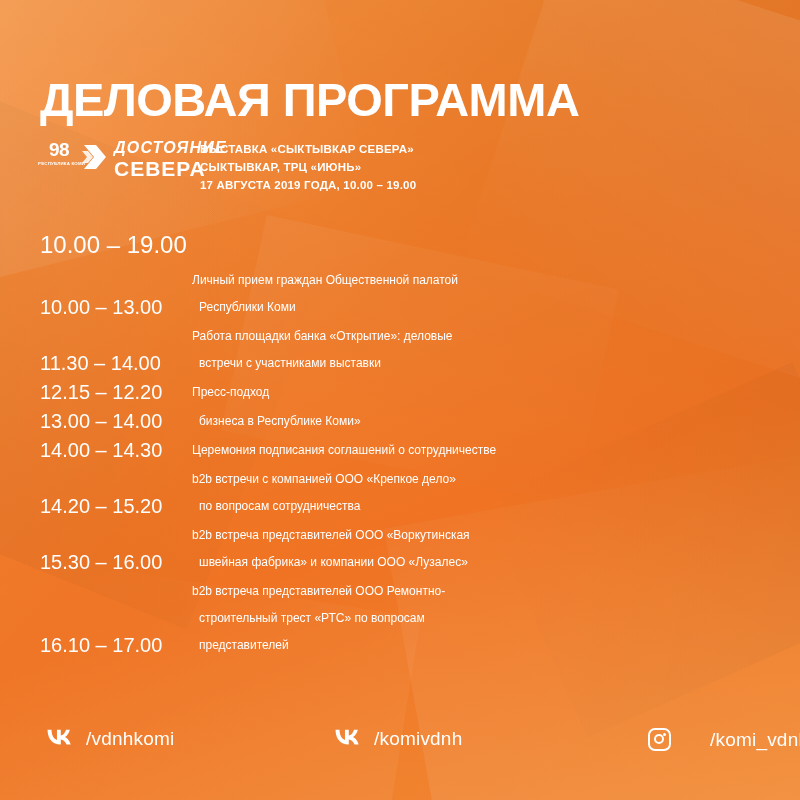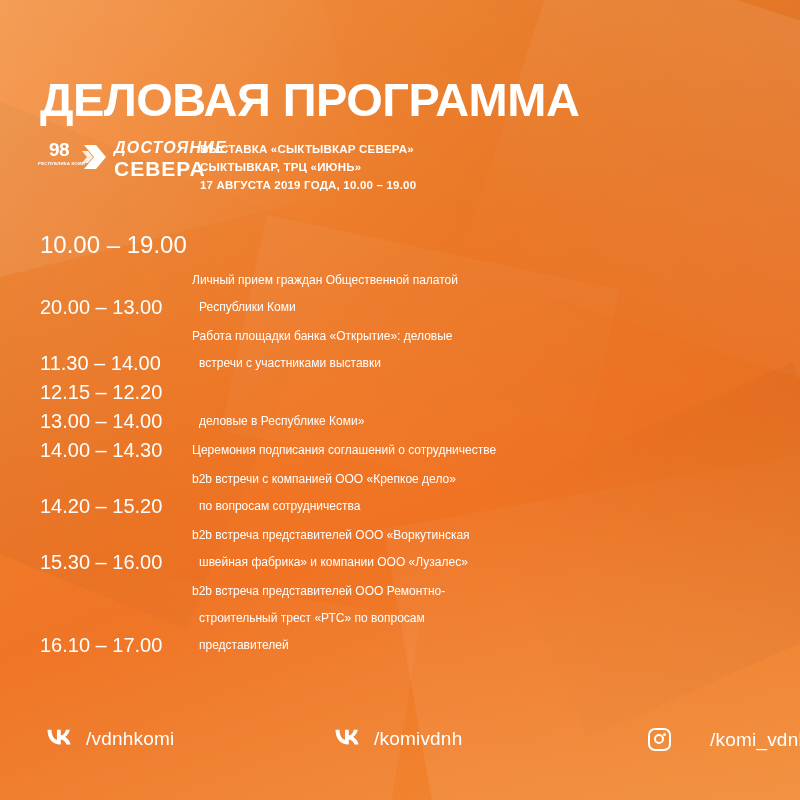--- a/index.html
+++ b/index.html
@@ -262,43 +262,46 @@
       <div>17 АВГУСТА 2019 ГОДА, 10.00 – 19.00</div>
     </div>
 
     <div class="schedule">
 
       <div class="row head">
         <div class="time">10.00 – 19.00</div>
       </div>
 
       <div class="row">
-        <div class="time">20.00 – 13.00</div>
+        <div class="time">10.00 – 13.00</div>
         <div class="desc">
           <span>Личный прием граждан Общественной палатой</span>
           <span class="cont">Республики Коми</span>
         </div>
       </div>
 
       <div class="row">
         <div class="time">11.30 – 14.00</div>
         <div class="desc">
           <span>Работа площадки банка «Открытие»: деловые</span>
           <span class="cont">встречи с участниками выставки</span>
         </div>
       </div>
 
       <div class="row">
         <div class="time">12.15 – 12.20</div>
+        <div class="desc">
+          <span>Пресс-подход</span>
+        </div>
       </div>
 
       <div class="row">
         <div class="time">13.00 – 14.00</div>
         <div class="desc">
-          <span class="cont">деловые в Республике Коми»</span>
+          <span class="cont">бизнеса в Республике Коми»</span>
         </div>
       </div>
 
       <div class="row">
         <div class="time">14.00 – 14.30</div>
         <div class="desc">
           <span>Церемония подписания соглашений о сотрудничестве</span>
         </div>
       </div>
 

